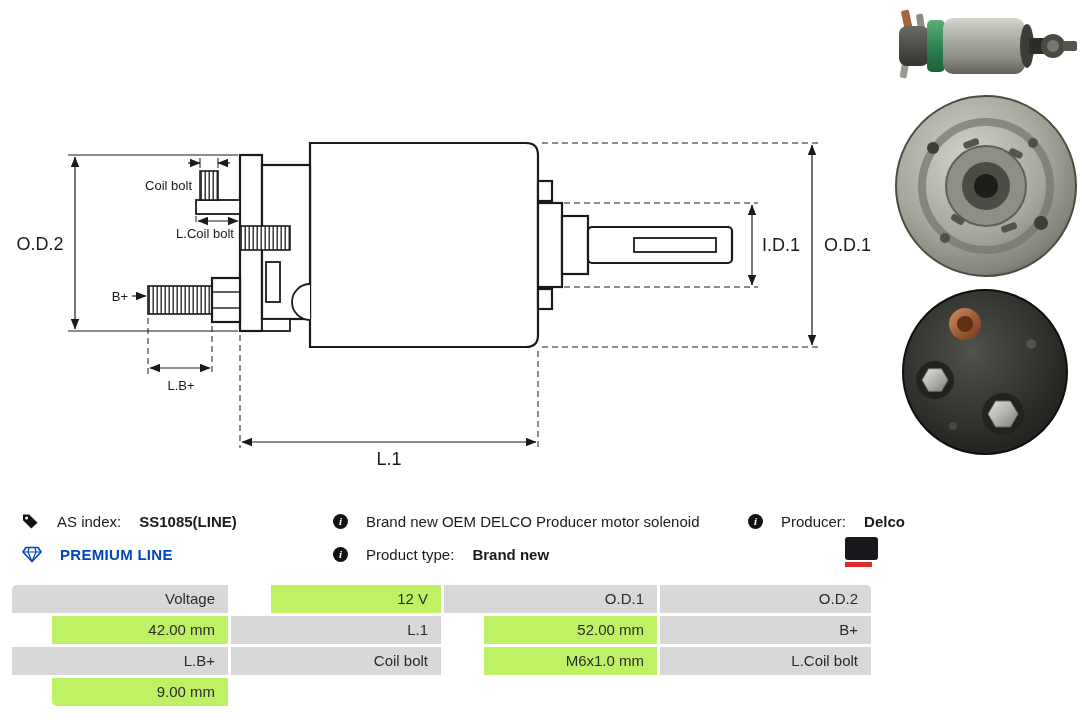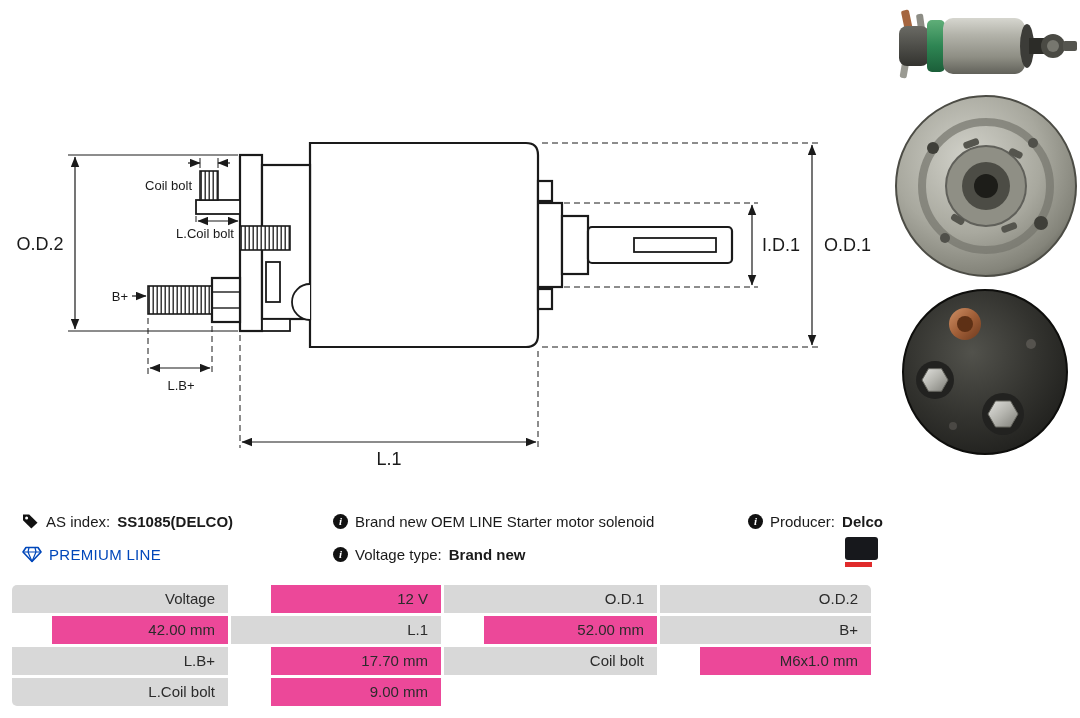--- a/index.html
+++ b/index.html
@@ -18,40 +18,40 @@
   .t-big{font-family:"Liberation Sans",sans-serif;font-size:18px;fill:#1a1a1a;}
   .t-small{font-family:"Liberation Sans",sans-serif;font-size:13px;fill:#1a1a1a;}
 
   
   .photo{position:absolute;left:893px;}
   .photo1{top:4px;}
   .photo2{top:88px;}
   .photo3{top:286px;}
 
   
-  .info-item{position:absolute;display:flex;align-items:center;gap:7px;
+  .info-item{position:absolute;display:flex;align-items:center;gap:18px;
              font-size:15px;height:20px;white-space:nowrap;}
   .info-item b{font-weight:bold;}
   .iicon{display:inline-flex;width:15px;height:15px;border-radius:50%;
          background:#111;color:#fff;align-items:center;justify-content:center;
          font-family:"Liberation Serif",serif;font-style:italic;font-weight:bold;
          font-size:11px;flex:0 0 15px;line-height:15px;}
-  .premium{color:#0047ba;font-weight:normal;letter-spacing:.3px;}
+  .premium{color:#0047ba;font-weight:bold;letter-spacing:.3px;}
   .brand-logo{position:absolute;left:845px;top:537px;width:34px;}
   .brand-logo .blk{width:33px;height:23px;background:#17181c;border-radius:3px;}
   .brand-logo .red{width:27px;height:5px;background:#e02b2b;margin-top:2px;}
 
   
   .spec-table{position:absolute;left:12px;top:585px;display:grid;
               grid-template-columns:216px 210px 213px 211px;
               grid-auto-rows:28px;gap:3px;}
   .cell{font-size:15px;color:#2b2b2b;line-height:28px;text-align:right;
         padding-right:13px;box-sizing:border-box;}
   .lbl{background:#d8d8d8;}
-  .val{background:#ec4899;margin-left:40px;}
+  .val{background:#bef264;margin-left:40px;}
   .cell:nth-child(1){border-top-left-radius:5px;}
   .cell:nth-child(4){border-top-right-radius:5px;}
   .cell:nth-child(13){border-bottom-left-radius:5px;}
   .cell:nth-child(16){border-bottom-right-radius:5px;}
 </style>
 </head>
 <body>
 
 <div class="page">
 
@@ -214,66 +214,65 @@
     <circle cx="138" cy="58" r="5" fill="#55534e"></circle>
     <circle cx="60" cy="140" r="4" fill="#4a4844"></circle>
   </svg>
 
   <div class="info-item" style="left:22px;top:511px">
     <svg width="17" height="16" viewBox="0 0 17 16">
       <path d="M1,1.5 h6.2 L15.5,9.8 9.3,15.5 1,7.2 Z" fill="#111"></path>
       <circle cx="4.6" cy="4.9" r="1.5" fill="#fff"></circle>
     </svg>
     <span>AS index:</span>
-    <b>SS1085(DELCO)</b>
+    <b>SS1085(LINE)</b>
   </div>
 
   <div class="info-item" style="left:333px;top:511px">
     <span class="iicon">i</span>
-    <span>Brand new OEM LINE Starter motor solenoid</span>
+    <span>Brand new OEM DELCO Producer motor solenoid</span>
   </div>
 
   <div class="info-item" style="left:748px;top:511px">
     <span class="iicon">i</span>
     <span>Producer:</span>
     <b>Delco</b>
   </div>
 
   <div class="info-item" style="left:22px;top:544px">
     <svg width="20" height="17" viewBox="0 0 20 17">
       <polygon points="4,1.5 16,1.5 19,6 10,15.5 1,6" fill="none" stroke="#0047ba" stroke-width="1.6" stroke-linejoin="round"></polygon>
       <path d="M1,6 H19 M7,1.5 6,6 10,15.5 14,6 13,1.5" fill="none" stroke="#0047ba" stroke-width="1.2" stroke-linejoin="round"></path>
     </svg>
     <span class="premium">PREMIUM LINE</span>
   </div>
 
   <div class="info-item" style="left:333px;top:544px">
     <span class="iicon">i</span>
-    <span>Voltage type:</span>
+    <span>Product type:</span>
     <b>Brand new</b>
   </div>
 
   <div class="brand-logo">
     <div class="blk"></div>
     <div class="red"></div>
   </div>
 
   <div class="spec-table">
     <div class="cell lbl">Voltage</div>
     <div class="cell val">12 V</div>
     <div class="cell lbl">O.D.1</div>
 
     <div class="cell lbl">O.D.2</div>
     <div class="cell val">42.00 mm</div>
     <div class="cell lbl">L.1</div>
     <div class="cell val">52.00 mm</div>
 
     <div class="cell lbl">B+</div>
     <div class="cell lbl">L.B+</div>
-    <div class="cell val">17.70 mm</div>
 
     <div class="cell lbl">Coil bolt</div>
     <div class="cell val">M6x1.0 mm</div>
     <div class="cell lbl">L.Coil bolt</div>
     <div class="cell val">9.00 mm</div>
   </div>
 
 </div>
 
 </body></html>

